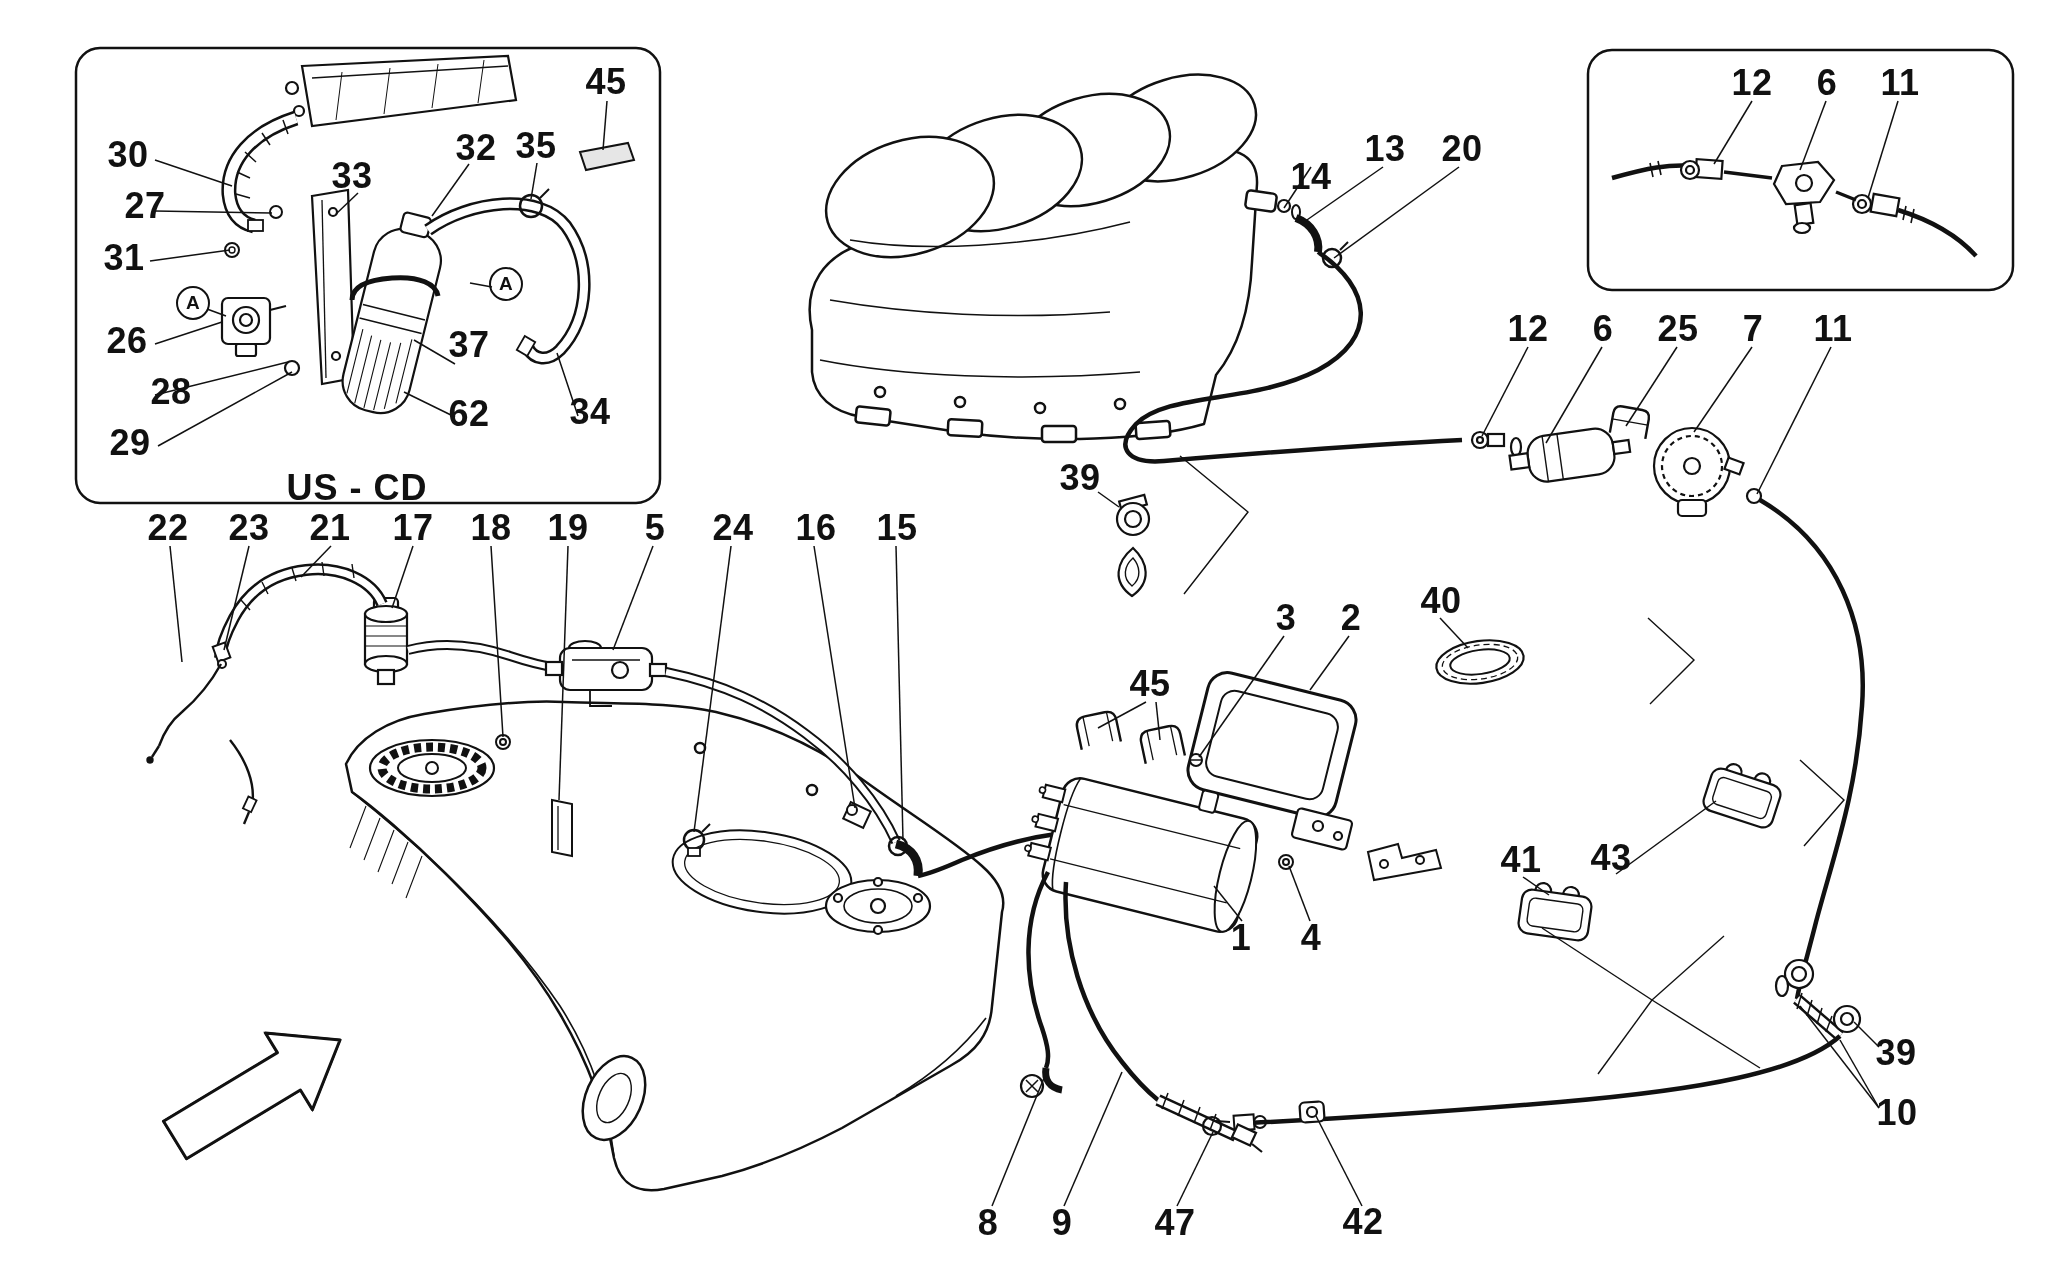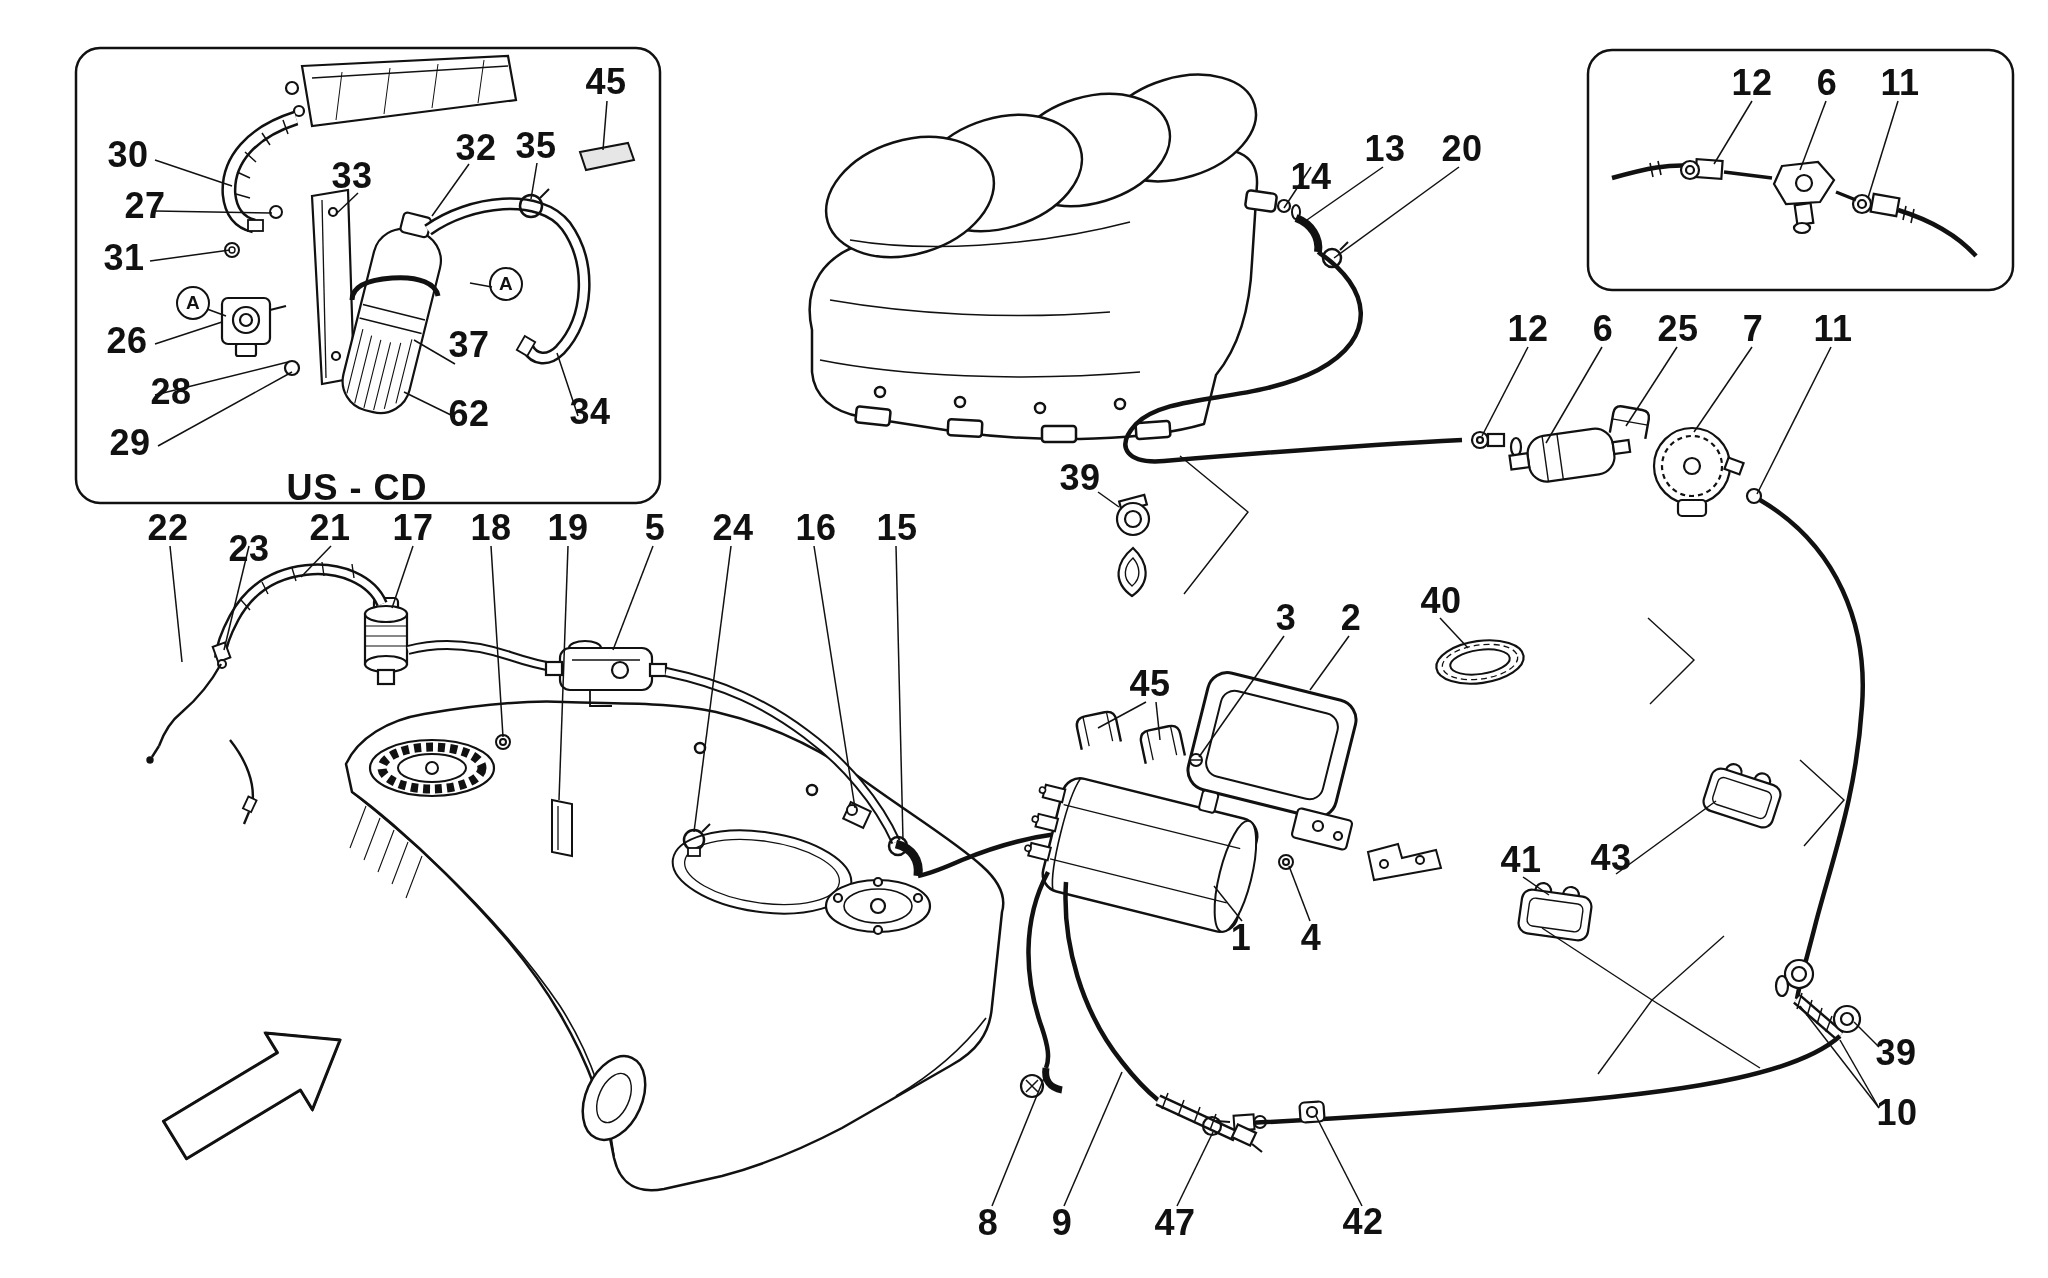--- a/index.html
+++ b/index.html
@@ -473,21 +473,21 @@
       <span class="callout" style="left: 1753px; top: 329px;">7</span>
       <span class="callout" style="left: 1833px; top: 329px;">11</span>
       <span class="callout" style="left: 1080px; top: 478px;">39</span>
       <span class="callout" style="left: 1286px; top: 618px;">3</span>
       <span class="callout" style="left: 1351px; top: 618px;">2</span>
       <span class="callout" style="left: 1150px; top: 684px;">45</span>
       <span class="callout" style="left: 1441px; top: 601px;">40</span>
       <span class="callout" style="left: 1241px; top: 938px;">1</span>
       <span class="callout" style="left: 1311px; top: 938px;">4</span>
       <span class="callout" style="left: 168px; top: 528px;">22</span>
-      <span class="callout" style="left: 249px; top: 528px; margin-top: 21px;">23</span>
+      <span class="callout" style="left: 249px; top: 528px;">23</span>
       <span class="callout" style="left: 330px; top: 528px;">21</span>
       <span class="callout" style="left: 413px; top: 528px;">17</span>
       <span class="callout" style="left: 491px; top: 528px;">18</span>
       <span class="callout" style="left: 568px; top: 528px;">19</span>
       <span class="callout" style="left: 655px; top: 528px;">5</span>
       <span class="callout" style="left: 733px; top: 528px;">24</span>
       <span class="callout" style="left: 816px; top: 528px;">16</span>
       <span class="callout" style="left: 897px; top: 528px;">15</span>
       <span class="callout" style="left: 1521px; top: 860px;">41</span>
       <span class="callout" style="left: 1611px; top: 858px;">43</span>

